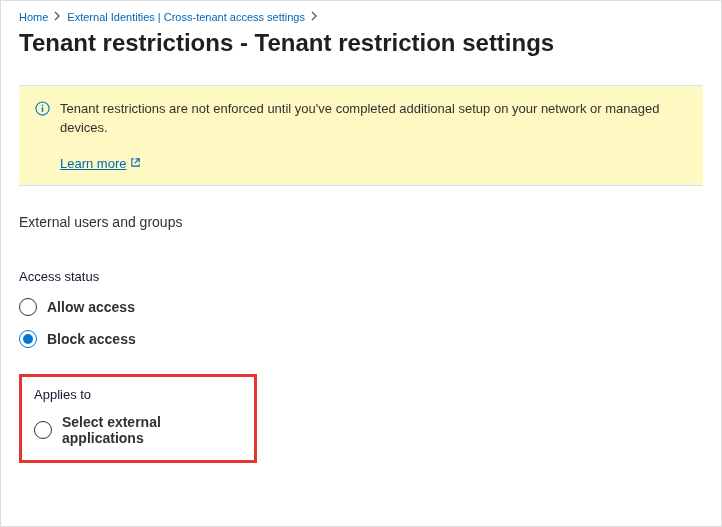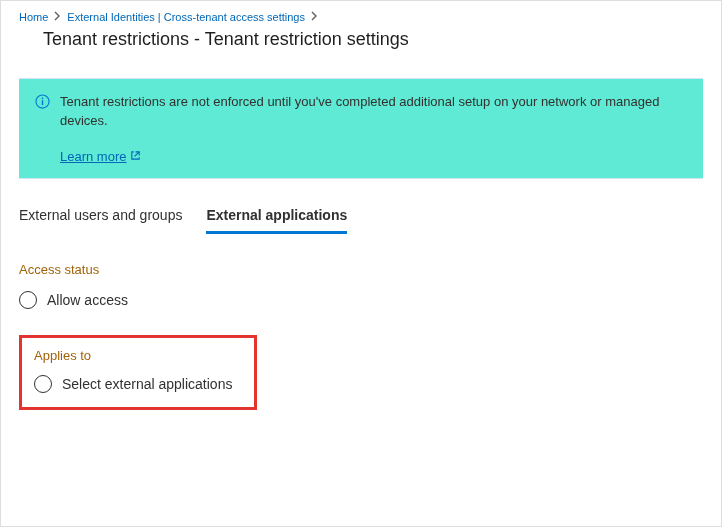--- a/index.html
+++ b/index.html
@@ -16,28 +16,27 @@
     .breadcrumb {
       display: flex;
       align-items: center;
       gap: 6px;
       font-size: 11px;
       margin-bottom: 6px;
     }
     .breadcrumb a { color: #0067b8; text-decoration: none; cursor: pointer; }
     .breadcrumb .chev { color: #605e5c; font-size: 11px; }
     h1.page-title {
-      font-size: 18px;
-      font-weight: 400;
+      font-size: 24px;
+      font-weight: 700;
       color: #201f1e;
       margin-bottom: 28px;
-      margin-left: 24px;
     }
     .infobox {
-      background: #5eead4;
+      background: #fef9c3;
       border-top: 1px solid #d0e4f5;
       border-bottom: 1px solid #d0e4f5;
       padding: 14px 16px;
       display: flex;
       gap: 10px;
       align-items: flex-start;
       margin-bottom: 22px;
     }
     .infobox .info-icon { flex-shrink: 0; margin-top: 1px; }
     .infobox .info-text { color: #323130; line-height: 1.45; }
@@ -62,24 +61,24 @@
       color: #323130;
       cursor: pointer;
       border-bottom: 3px solid transparent;
     }
     .tab.active {
       font-weight: 600;
       border-bottom-color: #0078d4;
     }
     .section-label {
       font-size: 13px;
-      color: #a16207;
+      color: #0f172a;
       margin-bottom: 14px;
     }
-    .radio-group { display: flex; flex-direction: column; gap: 14px; margin-bottom: 26px; }
+    .radio-group { display: flex; flex-direction: column; gap: 14px; margin-bottom: 26px; font-weight: bold; }
     .radio-item { display: flex; align-items: center; gap: 10px; cursor: pointer; }
     .radio-circle {
       width: 18px; height: 18px;
       border-radius: 50%;
       border: 1px solid #323130;
       display: flex; align-items: center; justify-content: center;
       flex-shrink: 0;
     }
     .radio-item.selected .radio-circle { border-color: #0078d4; }
     .radio-dot {
@@ -136,28 +135,33 @@
           <path d="M6 2 H10 V6" stroke="#0067b8" stroke-width="1.2" fill="none"></path>
           <path d="M10 2 L5 7" stroke="#0067b8" stroke-width="1.2" fill="none"></path>
         </svg>
       </span>
     </a>
   </div>
 </div>
 
 <div class="tabs">
   <div class="tab">External users and groups</div>
-  <div class="tab active">External applications</div>
 </div>
 
 <div class="section-label">Access status</div>
 <div class="radio-group">
   <div class="radio-item">
     <span class="radio-circle"></span>
     <span class="radio-label">Allow access</span>
+  </div>
+  <div class="radio-item selected">
+    <span class="radio-circle">
+        <span class="radio-dot"></span>
+      </span>
+    <span class="radio-label">Block access</span>
   </div>
 </div>
 
 <div class="highlight-box">
   <div class="section-label">Applies to</div>
   <div class="radio-group">
     <div class="radio-item">
       <span class="radio-circle"></span>
       <span class="radio-label">Select external applications</span>
     </div>

